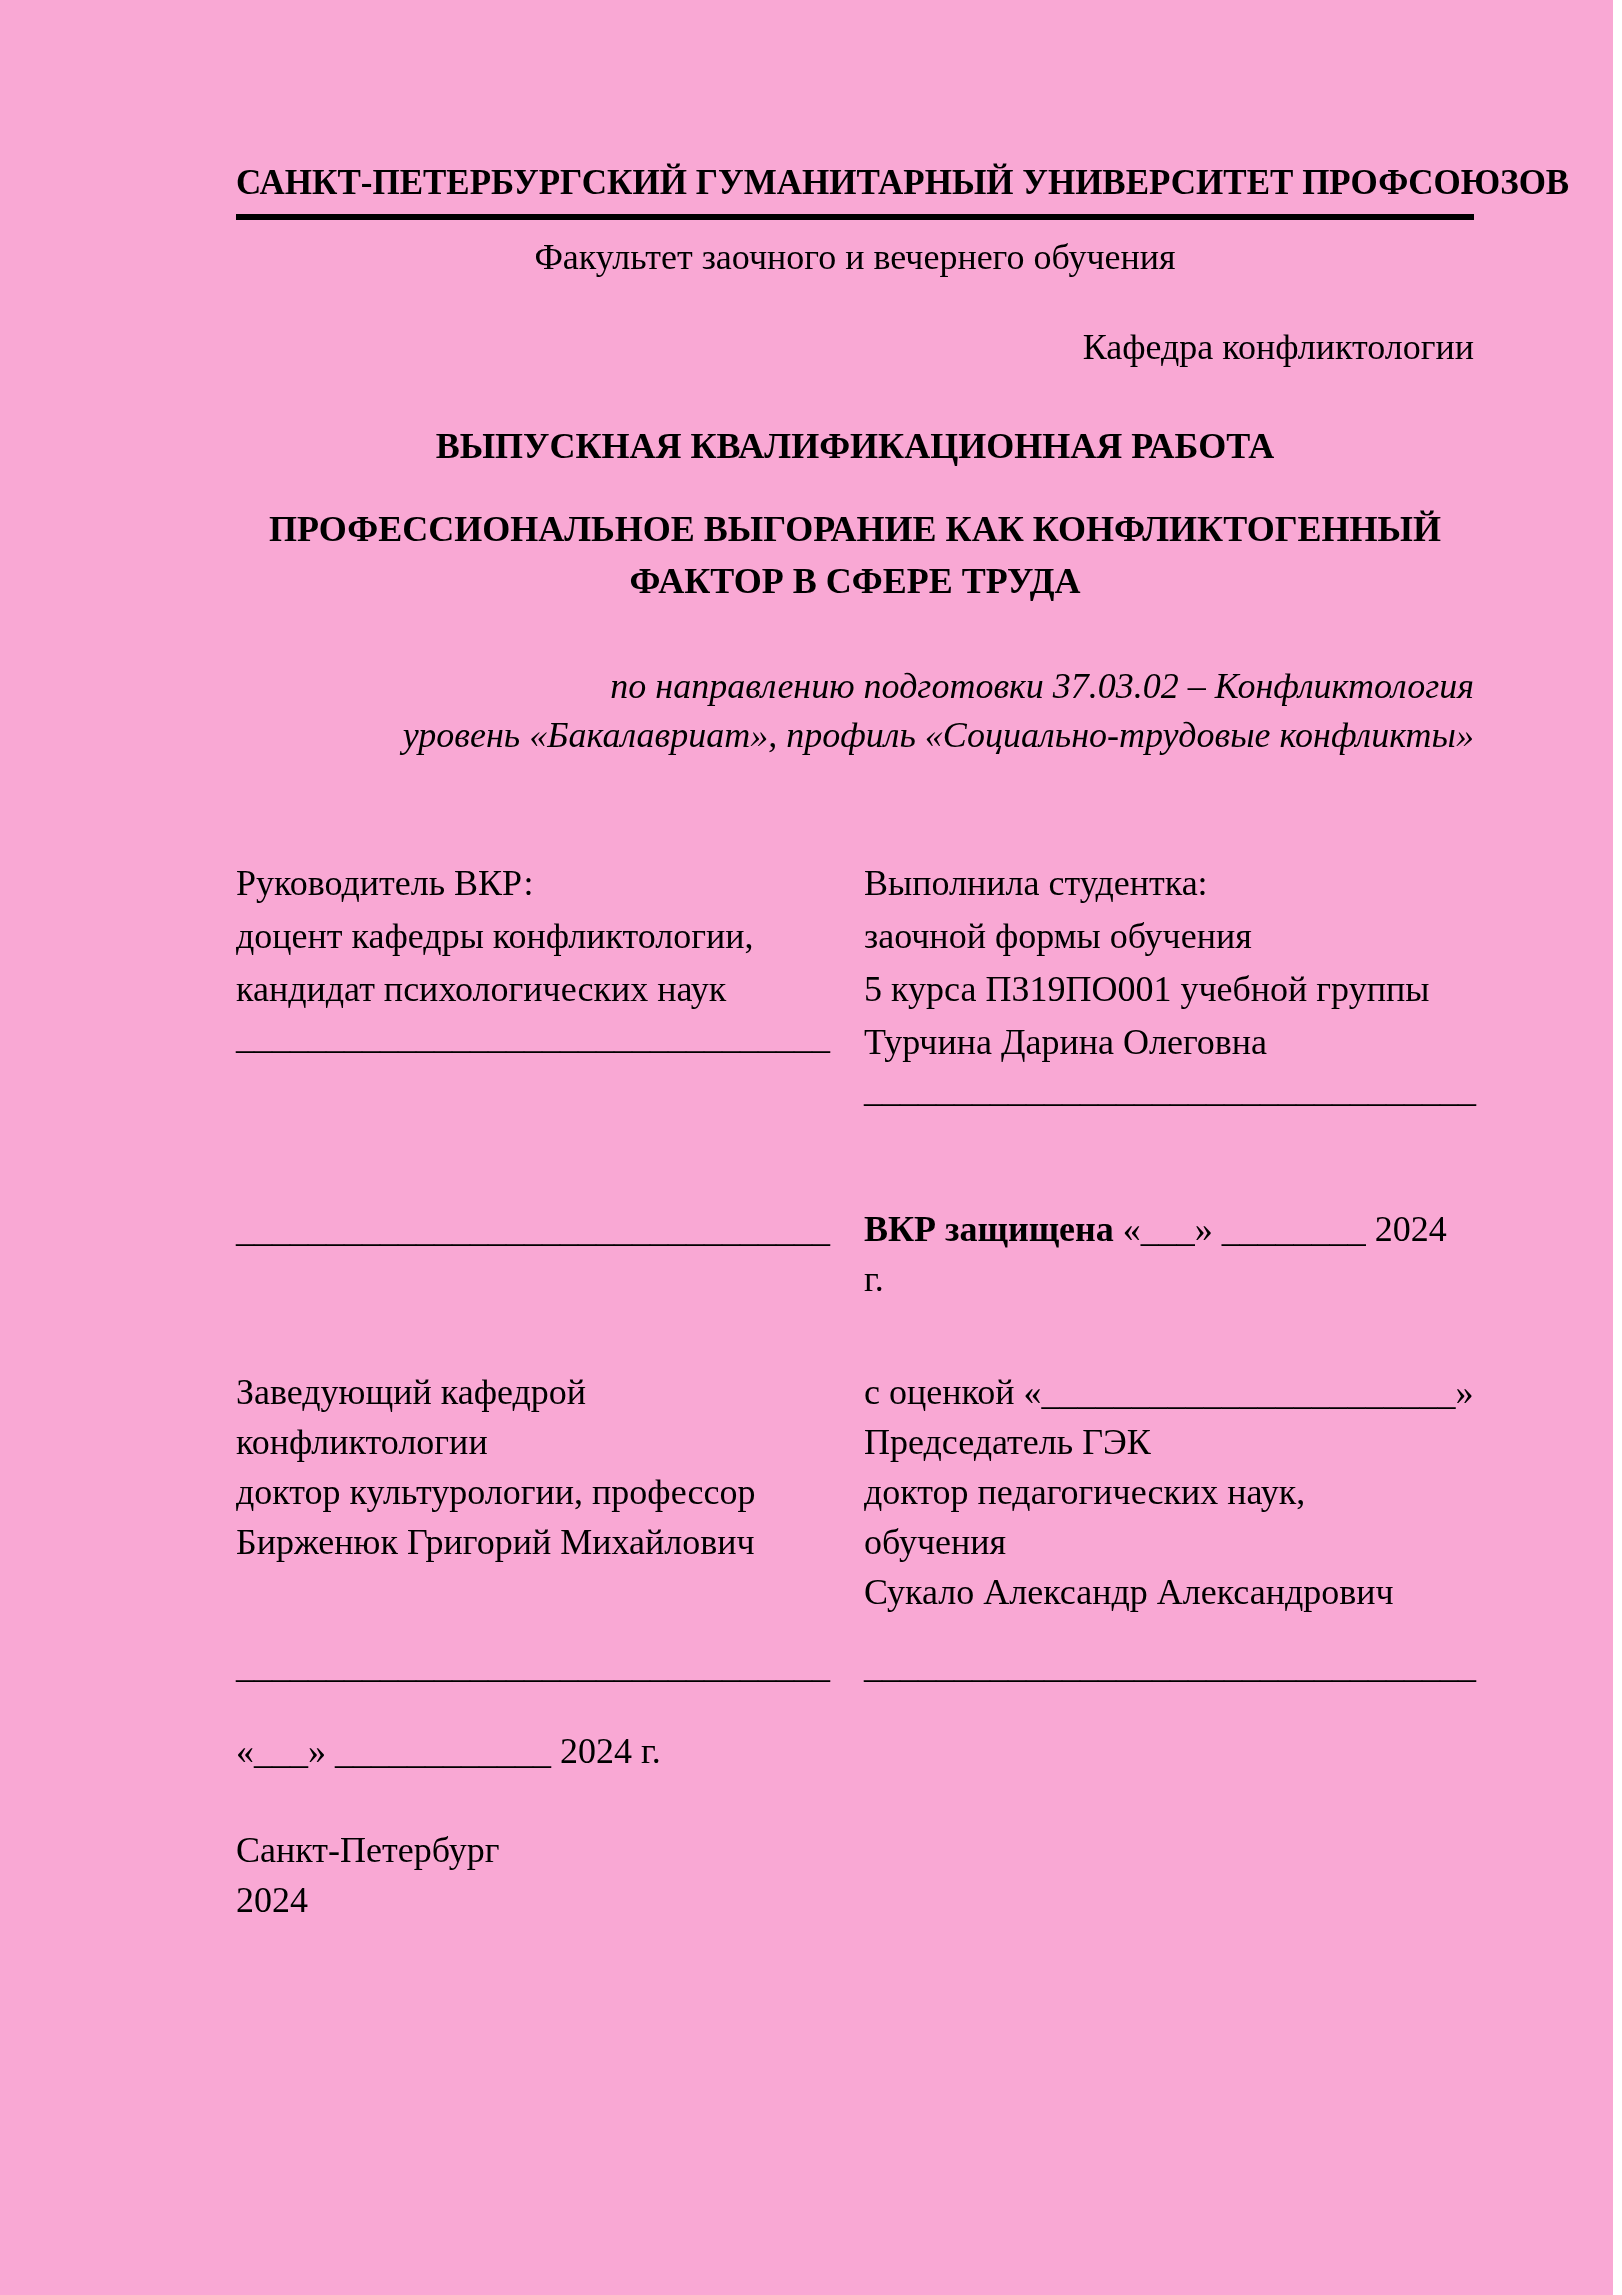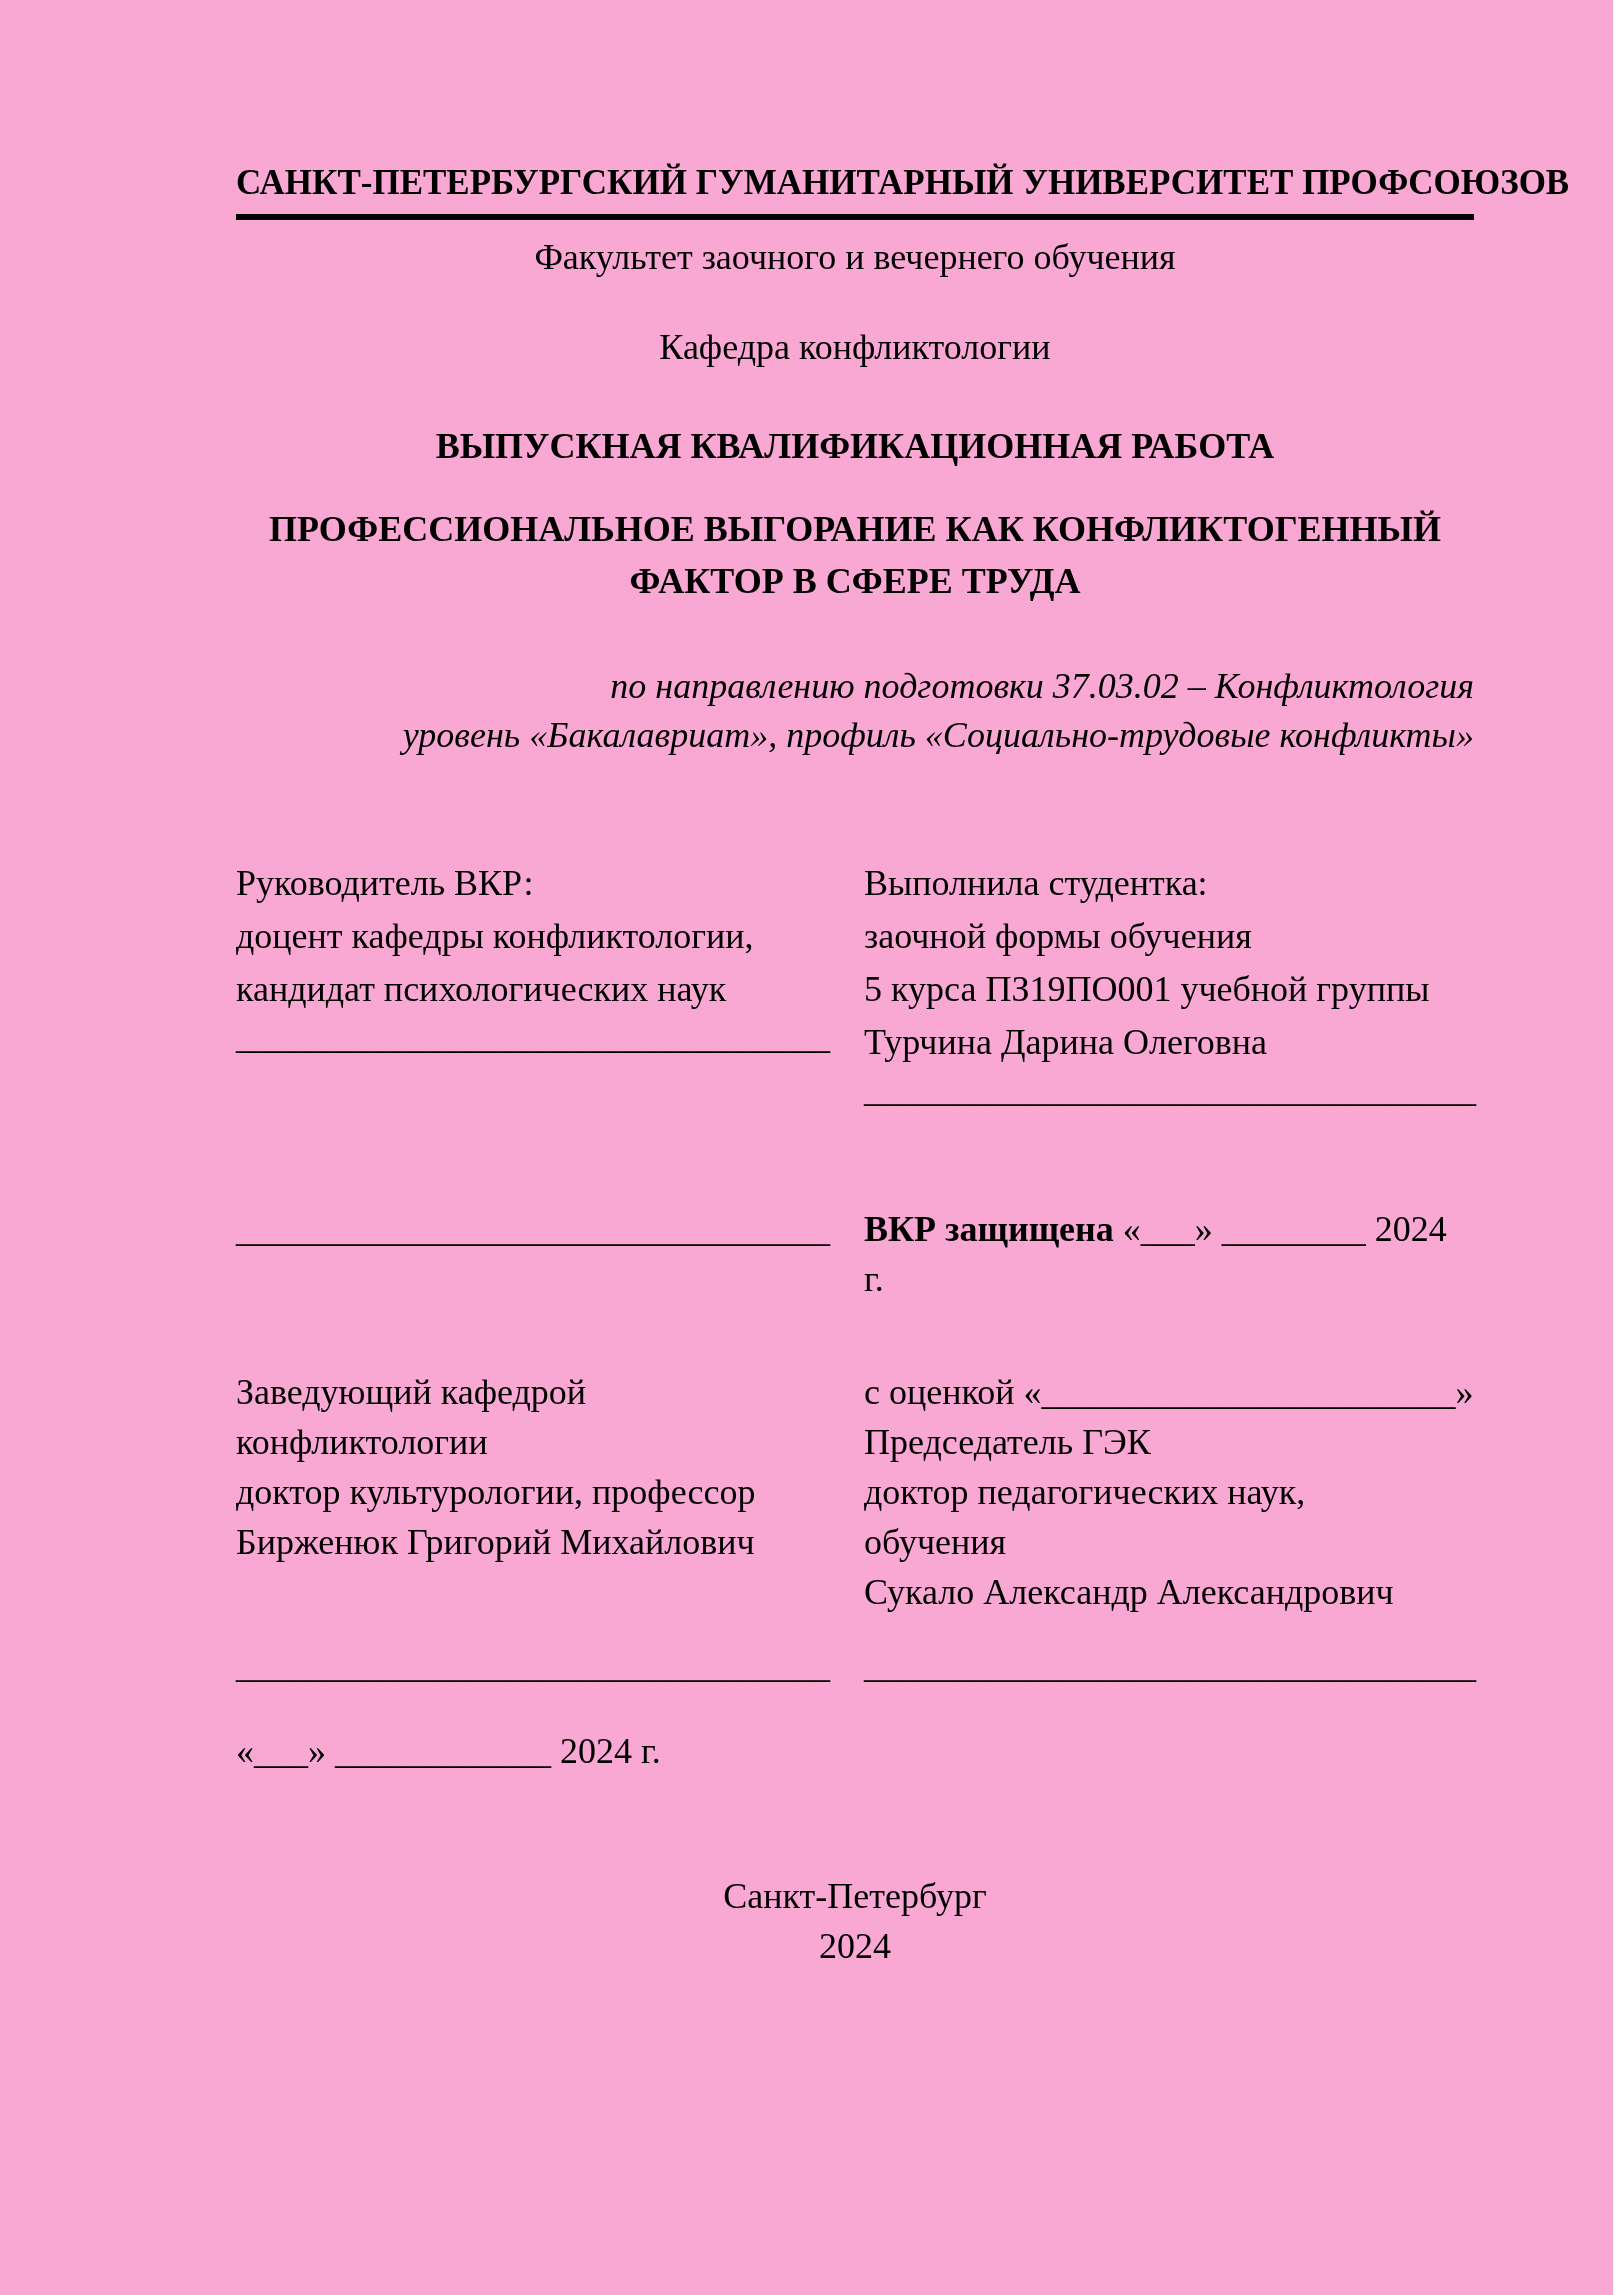--- a/index.html
+++ b/index.html
@@ -31,21 +31,21 @@
     border-bottom: 6.3px solid #000000;
   }
   .faculty {
     margin-top: 12.6px;
     line-height: 49px;
     text-align: center;
   }
   .dept {
     margin-top: 41px;
     line-height: 49px;
-    text-align: center;
+    text-align: right;
   }
   .worktype {
     margin-top: 50px;
     line-height: 49px;
     font-weight: bold;
     text-align: center;
   }
   .title {
     margin-top: 32px;
     line-height: 52px;
@@ -94,23 +94,23 @@
     margin-top: 23.6px;
     line-height: 50px;
   }
 
   .date-line {
     margin-top: 36px;
     line-height: 50px;
   }
 
   .city-block {
-    margin-top: 95px;
+    margin-top: 49px;
     line-height: 50px;
-    text-align: center;
+    text-align: left;
   }
 
   .sig {
     white-space: nowrap;
     letter-spacing: 0;
   }
 </style>
 </head>
 <body>
 

